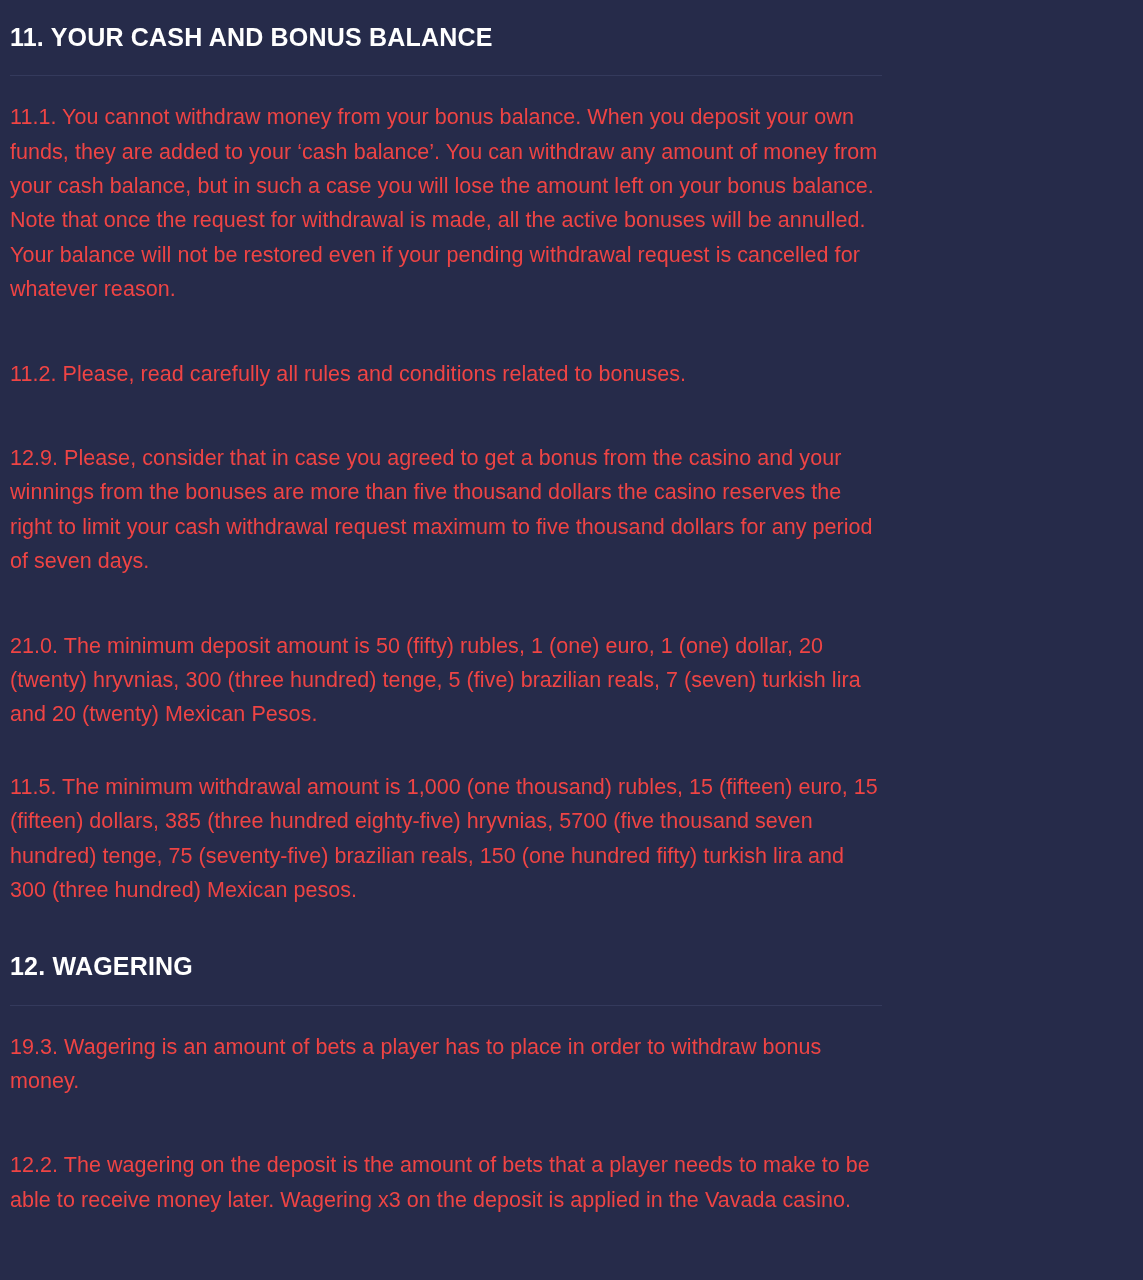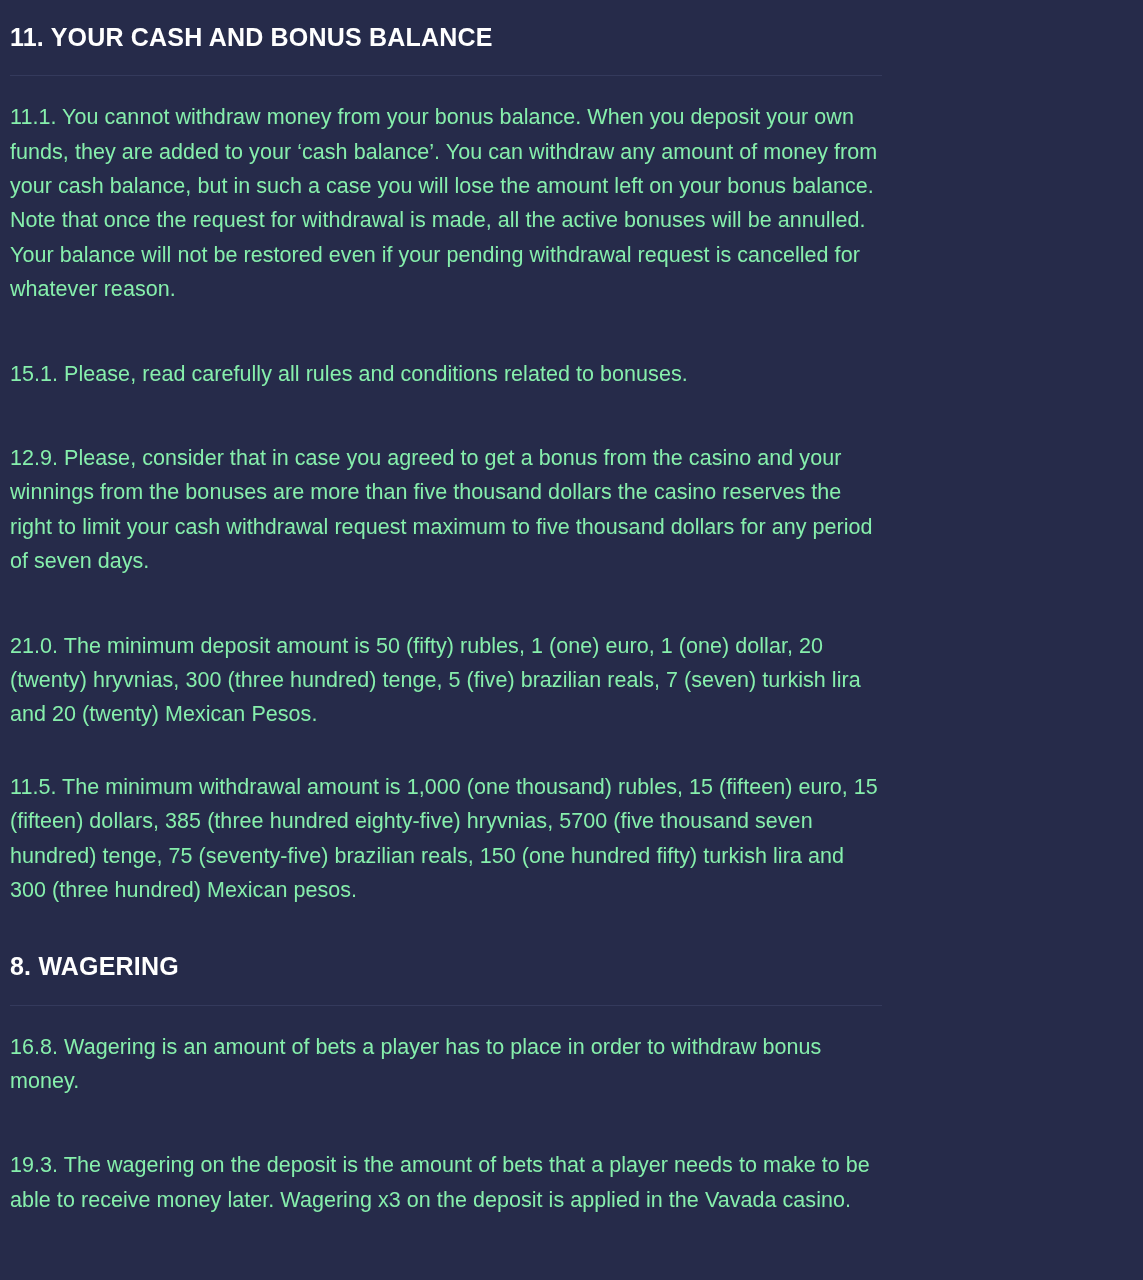--- a/index.html
+++ b/index.html
@@ -31,21 +31,21 @@
   .rule {
     border: 0;
     border-top: 1px solid #343a5c;
     margin: 0;
     padding: 0;
     height: 0;
   }
   p.clause {
     font-size: 21.5px;
     line-height: 1.60;
-    color: #86efac;
+    color: #ef4444;
     margin: 0;
     padding: 24px 0 0 0;
     letter-spacing: 0.05px;
   }
   .spacer-md {
     height: 26px;
   }
   .spacer-sm {
     height: 14px;
   }
@@ -59,32 +59,32 @@
 </head>
 <body>
 
 <div class="page">
 
   <div class="block">
     <h2 class="section-title">11. YOUR CASH AND BONUS BALANCE</h2>
     <hr class="rule">
     <p class="clause">11.1. You cannot withdraw money from your bonus balance. When you deposit your own funds, they are added to your ‘cash balance’. You can withdraw any amount of money from your cash balance, but in such a case you will lose the amount left on your bonus balance. Note that once the request for withdrawal is made, all the active bonuses will be annulled. Your balance will not be restored even if your pending withdrawal request is cancelled for whatever reason.</p>
     <div class="spacer-md"></div>
-    <p class="clause">15.1. Please, read carefully all rules and conditions related to bonuses.</p>
+    <p class="clause">11.2. Please, read carefully all rules and conditions related to bonuses.</p>
     <div class="spacer-md"></div>
     <p class="clause">12.9. Please, consider that in case you agreed to get a bonus from the casino and your winnings from the bonuses are more than five thousand dollars the casino reserves the right to limit your cash withdrawal request maximum to five thousand dollars for any period of seven days.</p>
     <div class="spacer-md"></div>
     <p class="clause">21.0. The minimum deposit amount is 50 (fifty) rubles, 1 (one) euro, 1 (one) dollar, 20 (twenty) hryvnias, 300 (three hundred) tenge, 5 (five) brazilian reals, 7 (seven) turkish lira and 20 (twenty) Mexican Pesos.</p>
     <div class="spacer-sm"></div>
     <p class="clause">11.5. The minimum withdrawal amount is 1,000 (one thousand) rubles, 15 (fifteen) euro, 15 (fifteen) dollars, 385 (three hundred eighty-five) hryvnias, 5700 (five thousand seven hundred) tenge, 75 (seventy-five) brazilian reals, 150 (one hundred fifty) turkish lira and 300 (three hundred) Mexican pesos.</p>
   </div>
 
   <div class="section-gap"></div>
 
   <div class="block">
-    <h2 class="section-title">8. WAGERING</h2>
+    <h2 class="section-title">12. WAGERING</h2>
     <hr class="rule">
-    <p class="clause">16.8. Wagering is an amount of bets a player has to place in order to withdraw bonus money.</p>
+    <p class="clause">19.3. Wagering is an amount of bets a player has to place in order to withdraw bonus money.</p>
     <div class="spacer-md"></div>
-    <p class="clause">19.3. The wagering on the deposit is the amount of bets that a player needs to make to be able to receive money later. Wagering x3 on the deposit is applied in the Vavada casino.</p>
+    <p class="clause">12.2. The wagering on the deposit is the amount of bets that a player needs to make to be able to receive money later. Wagering x3 on the deposit is applied in the Vavada casino.</p>
   </div>
 
 </div>
 
 </body></html>

